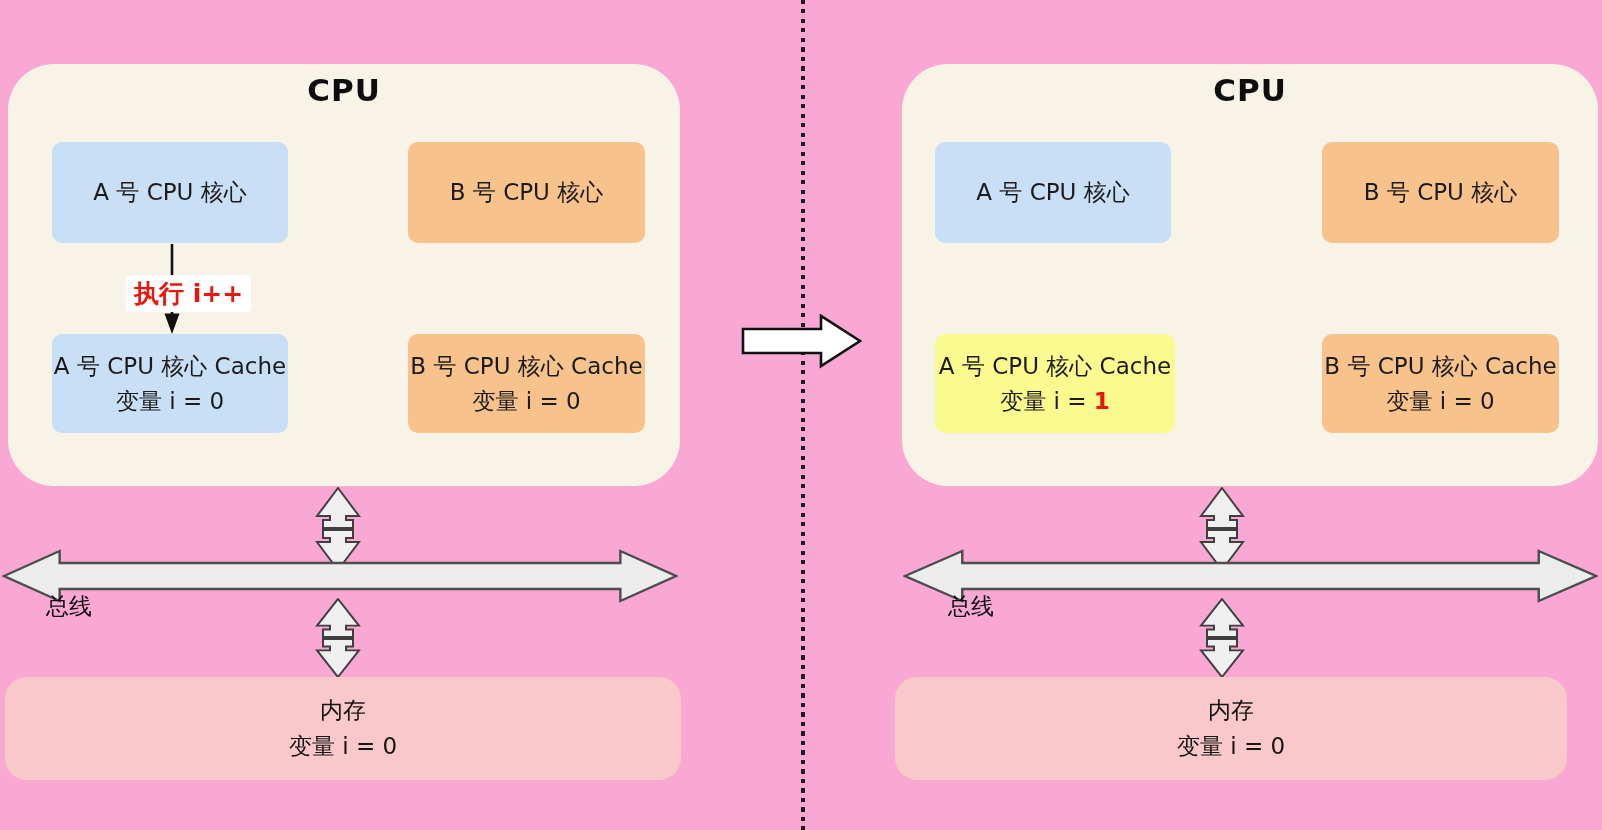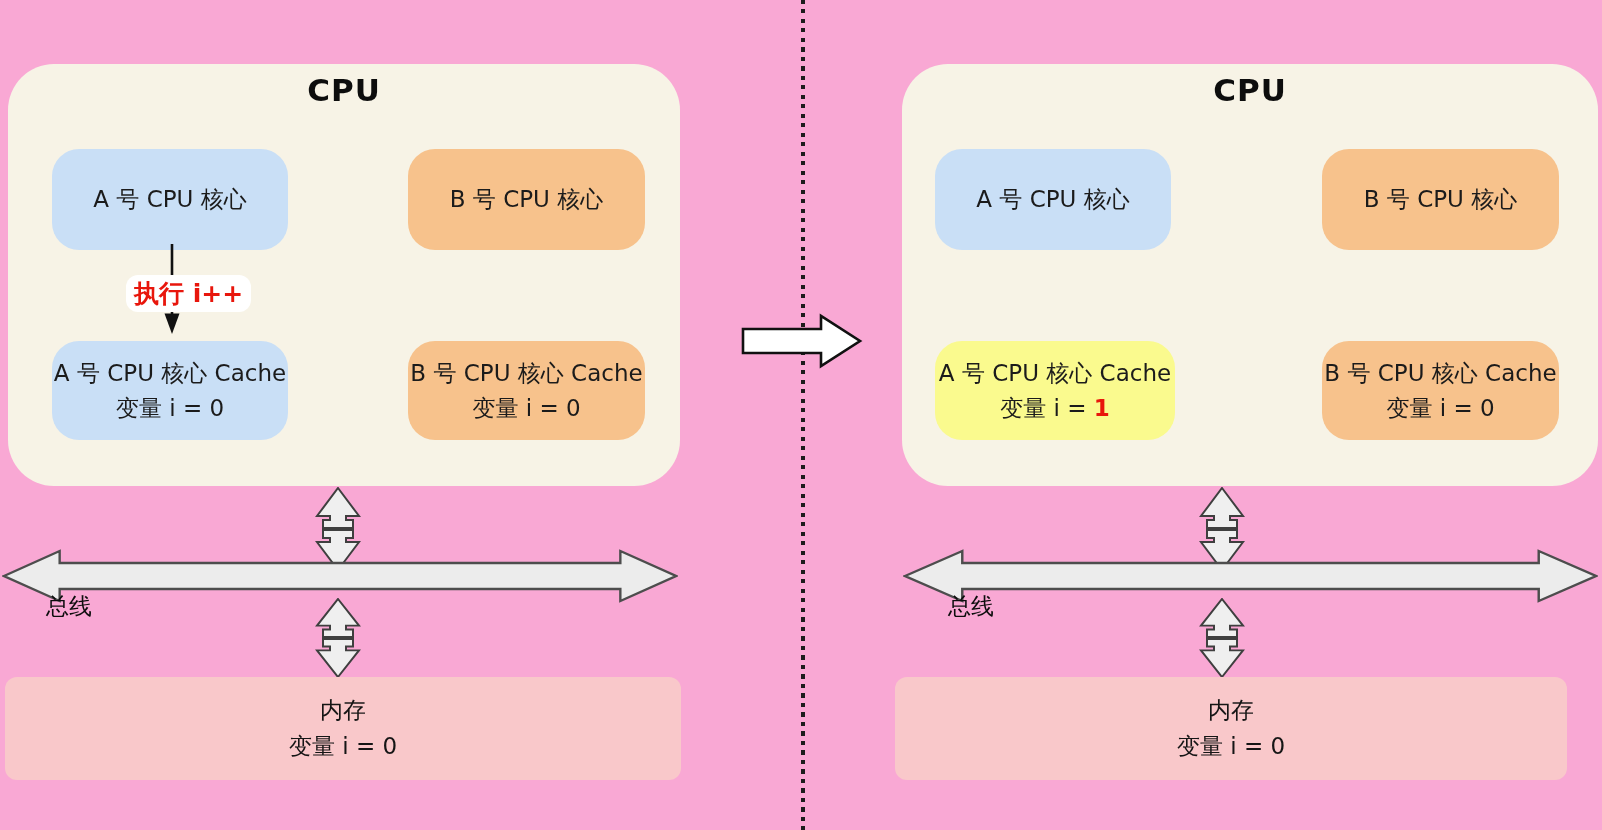--- a/index.html
+++ b/index.html
@@ -9,54 +9,54 @@
   }
   .panel{position:absolute;border-radius:46px;}
   .lp-panel{left:8px;top:64px;width:672px;height:422px;}
   .rp-panel{left:902px;top:64px;width:696px;height:422px;}
 
   .cpu-title{position:absolute;text-align:center;font-size:31px;font-weight:bold;color:#0d0d0d;letter-spacing:1px;}
   .lp-title{left:8px;top:72px;width:672px;}
   .rp-title{left:902px;top:72px;width:696px;}
 
   .box{
-    position:absolute;border-radius:27px;display:flex;flex-direction:column;
+    position:absolute;border-radius:10px;display:flex;flex-direction:column;
     align-items:center;justify-content:center;text-align:center;
-    font-size:23px;line-height:1.5;color:#1b1b1b;margin-top:7px;
+    font-size:23px;line-height:1.5;color:#1b1b1b;
   }
   .lp-core-a{left:52px;top:142px;width:236px;height:101px;}
   .lp-core-b{left:408px;top:142px;width:237px;height:101px;}
   .lp-cache-a{left:52px;top:334px;width:236px;height:99px;}
   .lp-cache-b{left:408px;top:334px;width:237px;height:99px;}
 
   .rp-core-a{left:935px;top:142px;width:236px;height:101px;}
   .rp-core-b{left:1322px;top:142px;width:237px;height:101px;}
   .rp-cache-a{left:935px;top:334px;width:240px;height:99px;}
   .rp-cache-b{left:1322px;top:334px;width:237px;height:99px;}
 
-  .memory{position:absolute;border-radius:12px;display:flex;flex-direction:column;align-items:center;justify-content:center;text-align:center;font-size:23px;line-height:1.55;}
+  .memory{position:absolute;border-radius:22px;display:flex;flex-direction:column;align-items:center;justify-content:center;text-align:center;font-size:23px;line-height:1.55;}
   .lp-memory{left:5px;top:677px;width:676px;height:103px;}
   .rp-memory{left:895px;top:677px;width:672px;height:103px;}
 
   .bus-label{position:absolute;font-size:23px;font-weight:normal;color:#0d0d0d;}
   .lp-bus-label{left:46px;top:591px;}
   .rp-bus-label{left:948px;top:591px;}
 
   .shape{position:absolute;}
   .lp-conn1{left:315px;top:487px;width:46px;height:84px;}
   .lp-conn2{left:315px;top:598px;width:46px;height:80px;}
   .rp-conn1{left:1199px;top:487px;width:46px;height:84px;}
   .rp-conn2{left:1199px;top:598px;width:46px;height:80px;}
 
   .lp-bus{left:2px;top:549px;width:676px;height:54px;}
   .rp-bus{left:903px;top:549px;width:695px;height:54px;}
 
   .exec-arrow{left:160px;top:244px;width:24px;height:92px;}
   .exec-label{
-    position:absolute;left:126px;top:275px;background:#ffffff;border-radius:12px;
+    position:absolute;left:126px;top:275px;background:#ffffff;border-radius:4px;
     padding:2px 8px;font-size:25px;font-weight:bold;white-space:nowrap;
   }
 
   .divider{
     position:absolute;left:801px;top:0;width:4px;height:830px;
     background:repeating-linear-gradient(to bottom,#1c1c1c 0 4px,transparent 4px 9.5px);
   }
   .transition-arrow{left:741px;top:313px;width:122px;height:56px;}
 
   .val-strong{font-weight:bold;}

